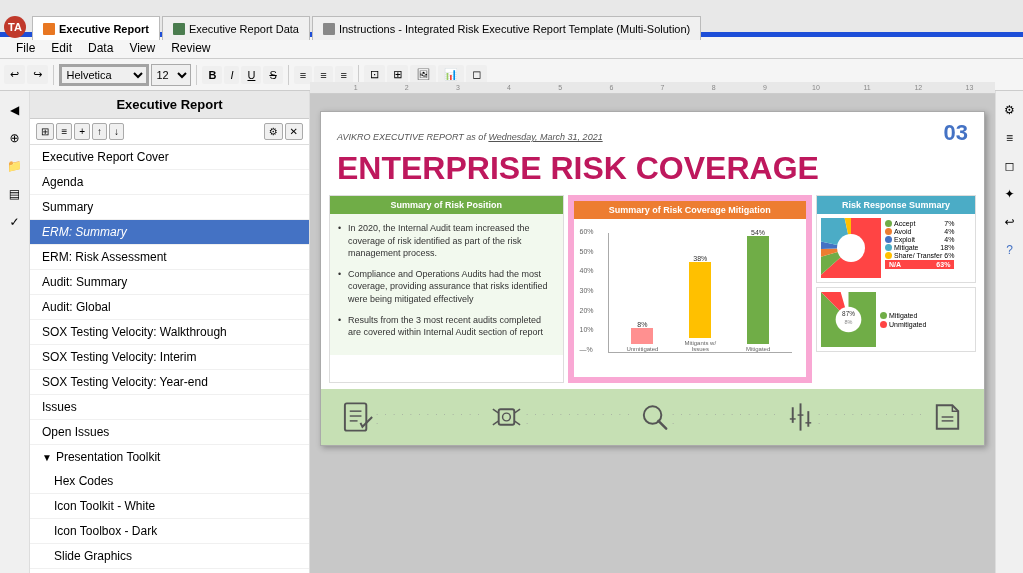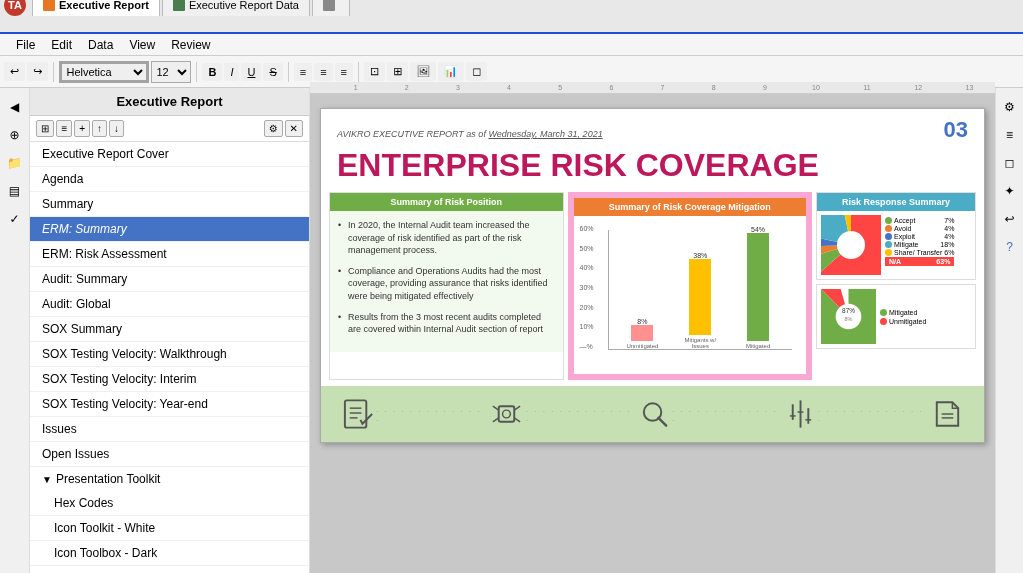--- a/index.html
+++ b/index.html
@@ -1,19 +1,19 @@
 <!DOCTYPE html>
 <html><head>
   <meta charset="utf-8">
   <style>
     * { box-sizing: border-box; margin: 0; padding: 0; }
     body { font-family: Arial, sans-serif; font-size: 12px; background: #d0d0d0; width: 1023px; height: 573px; overflow: hidden; }
 
     
-    .top-bar { display: flex; align-items: flex-end; background: #e8e8e8; border-bottom: 2px solid #1d4ed8; height: 28px; padding: 16px 4px; }
+    .top-bar { display: flex; align-items: flex-start; background: #e8e8e8; border-bottom: 5px solid #1d4ed8; height: 28px; padding: 16px 4px; }
     .tab { display: flex; align-items: center; padding: 4px 10px; background: #f0f0f0; border: 1px solid #bbb; border-bottom: none; margin-right: 2px; font-size: 11px; cursor: pointer; height: 24px; }
     .tab.active { background: #fff; font-weight: bold; }
     .tab-icon { width: 12px; height: 12px; background: #4a7c4e; margin-right: 4px; border-radius: 1px; display: inline-block; }
     .tab-icon.orange { background: #e87722; }
     .tab-icon.gray { background: #888; }
 
     
     .menu-bar { display: flex; align-items: center; background: #f5f5f5; border-bottom: 1px solid #ccc; height: 22px; padding: 0 8px; }
     .menu-item { padding: 2px 8px; font-size: 12px; cursor: pointer; }
 
@@ -101,20 +101,21 @@
   <div class="tab active">
     <span class="tab-icon orange"></span>
     <span>Executive Report</span>
   </div>
   <div class="tab">
     <span class="tab-icon"></span>
     <span>Executive Report Data</span>
   </div>
   <div class="tab">
     <span class="tab-icon gray"></span>
+    <span>Instructions - Integrated Risk Executive Report Template (Multi-Solution)</span>
   </div>
 </div>
 
 <div class="menu-bar">
   <span class="menu-item">File</span>
   <span class="menu-item">Edit</span>
   <span class="menu-item">Data</span>
   <span class="menu-item">View</span>
   <span class="menu-item">Review</span>
 </div>
@@ -169,21 +170,20 @@
       <button class="sidebar-toolbar-btn">✕</button>
     </div>
     <div class="sidebar-nav">
       <div class="nav-item">Executive Report Cover</div>
       <div class="nav-item">Agenda</div>
       <div class="nav-item">Summary</div>
       <div class="nav-item active">ERM: Summary</div>
       <div class="nav-item">ERM: Risk Assessment</div>
       <div class="nav-item">Audit: Summary</div>
       <div class="nav-item">Audit: Global</div>
-      <div class="nav-item">SOX Summary</div>
       <div class="nav-item">SOX Testing Velocity: Walkthrough</div>
       <div class="nav-item">SOX Testing Velocity: Interim</div>
       <div class="nav-item">SOX Testing Velocity: Year-end</div>
       <div class="nav-item">Issues</div>
       <div class="nav-item">Open Issues</div>
       <div class="nav-section">
         <span class="arrow">▼</span>
         <span>Presentation Toolkit</span>
       </div>
       <div class="nav-item indent1">Hex Codes</div>

